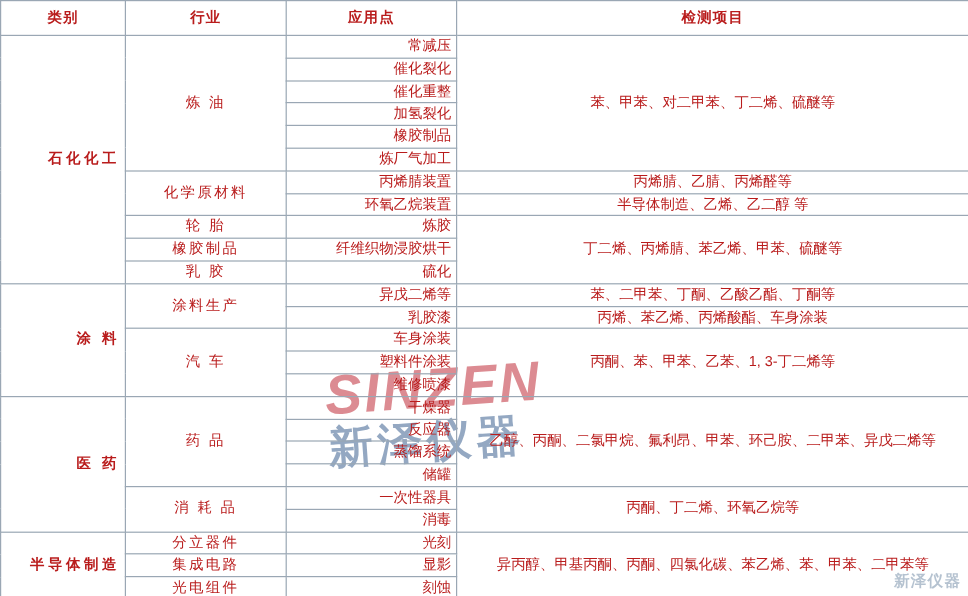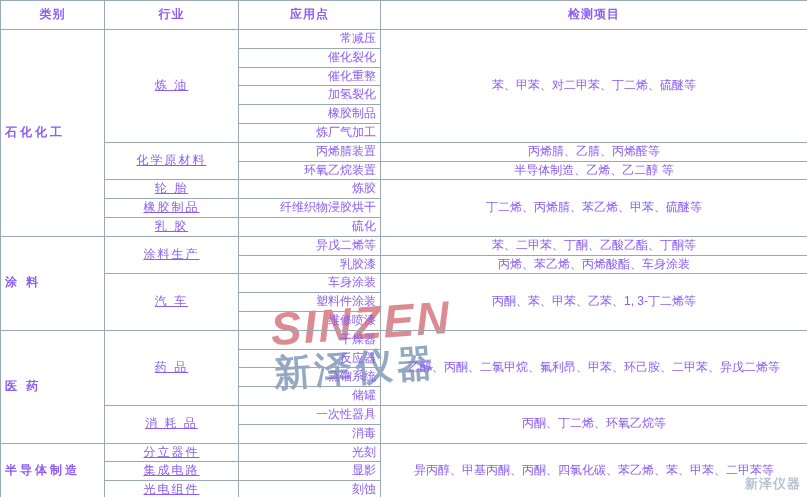--- a/index.html
+++ b/index.html
@@ -22,48 +22,47 @@
   table.grid {
     border-collapse: collapse;
     width: 807px;
     table-layout: fixed;
     position: relative;
     z-index: 2;
   }
   table.grid td, table.grid th {
     border: 1px solid #9aa7b4;
     font-size: 12px;
-    color: #8b5cf6;
+    color: #b91c1c;
     padding: 2px 4px;
     vertical-align: middle;
     background: transparent;
     line-height: 1.15;
   }
   thead th {
     background: #dbe3ea;
     font-weight: bold;
     text-align: center;
     height: 24px;
     font-size: 13px;
     letter-spacing: 1px;
     color: #152330;
   }
   td.cat {
-    text-align: left;
+    text-align: right;
     font-weight: bold;
     font-size: 13px;
     letter-spacing: 3px;
     background: #eef2f6;
   }
   td.ind {
     text-align: center;
     font-size: 12px;
     letter-spacing: 2px;
     background: #f7f9fb;
-    text-decoration: underline;
   }
   td.app {
     text-align: right;
     font-size: 12px;
     background: #ffffff;
   }
   td.item {
     text-align: center;
     font-size: 12px;
     padding-left: 8px;

